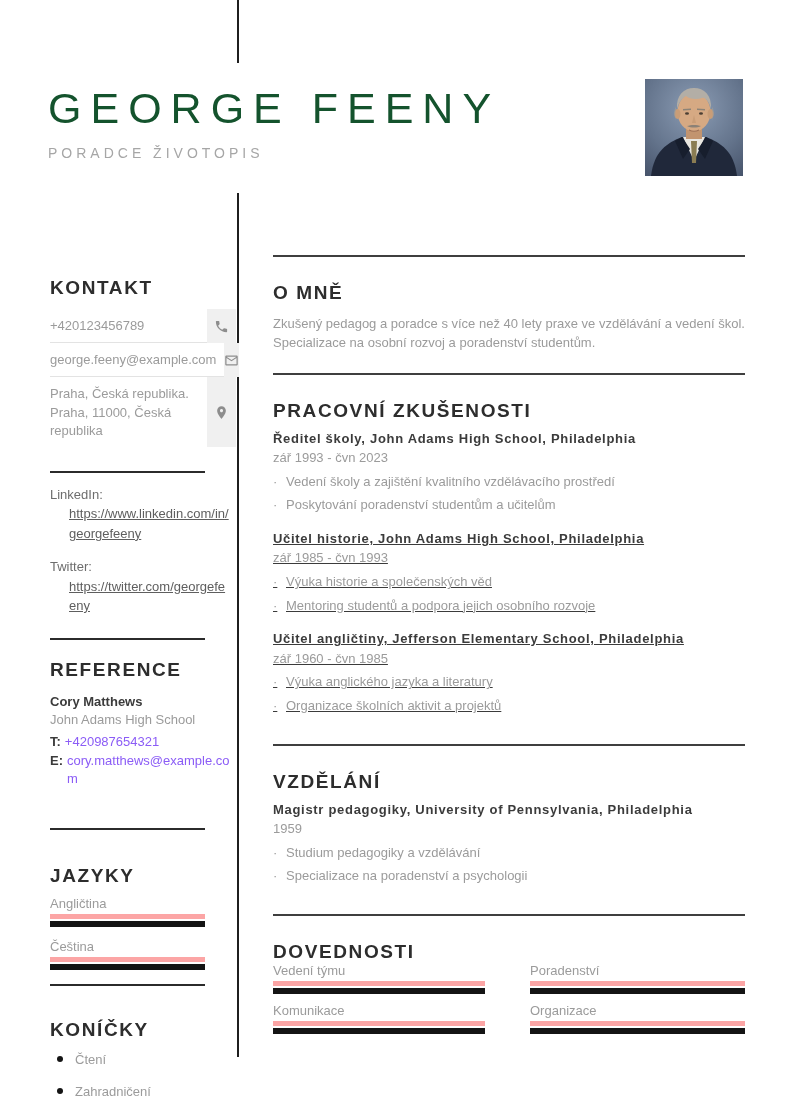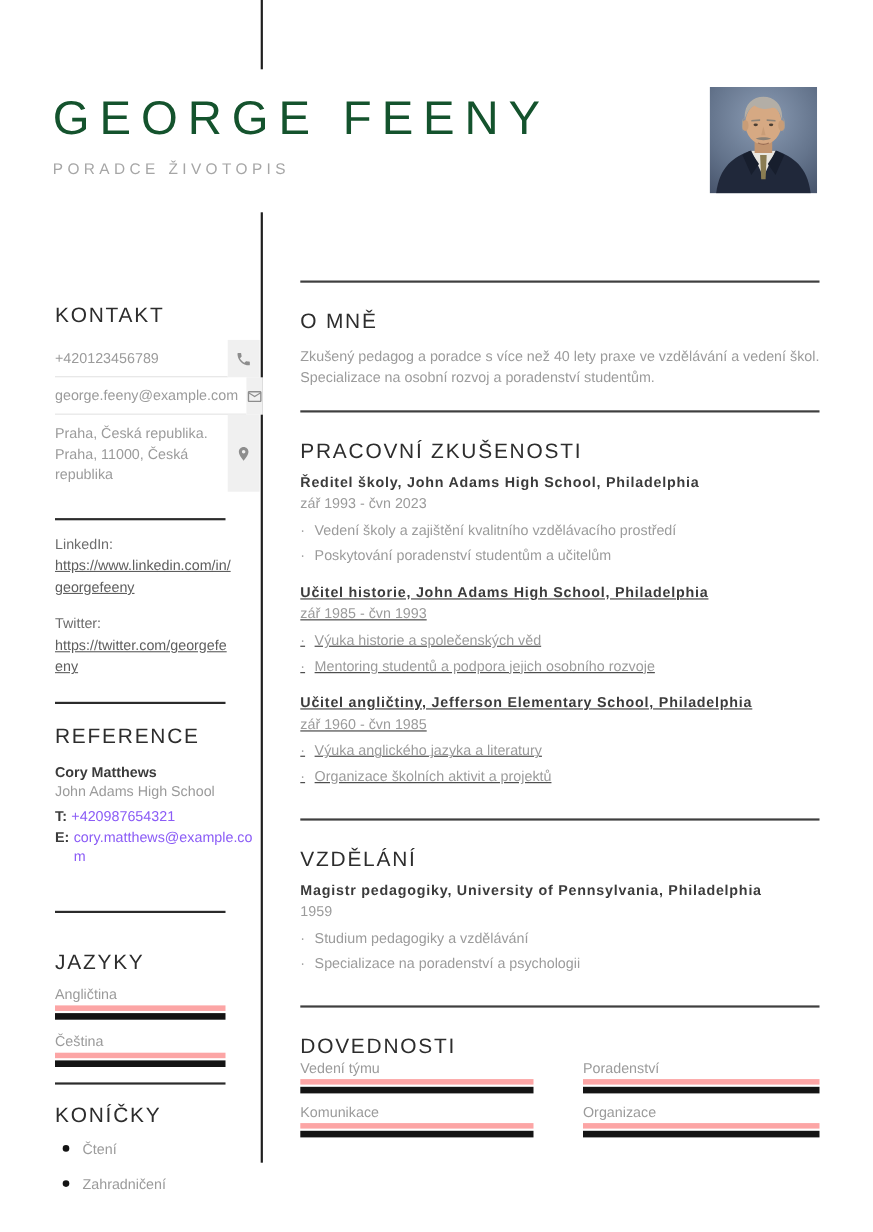--- a/index.html
+++ b/index.html
@@ -16,57 +16,57 @@
   .header { position:absolute; left:48px; top:84px; width:560px; }
   .name { font-size:43px; font-weight:300; letter-spacing:9px; color:#14532d; white-space:nowrap; }
   .subtitle { margin-top:12px; font-size:14px; letter-spacing:4px; color:#a6a6a6; }
   .photo { position:absolute; left:645px; top:79px; width:98px; height:97px; overflow:hidden; }
   .photo svg { display:block; }
 
   
   .sidebar { position:absolute; left:50px; top:276px; width:186px; }
   .main { position:absolute; left:273px; top:255px; width:472px; }
 
-  h2.sec { font-size:19px; font-weight:400; letter-spacing:1.6px; color:#2d2d2d; line-height:23px; }
+  h2.sec { font-size:19px; font-weight:700; letter-spacing:1.6px; color:#2d2d2d; line-height:23px; }
 
   
   .side-rule { height:2px; background:#2b2b2b; width:155px; border:0; }
 
   .contact-rows { margin-top:10px; width:186px; }
   .contact-row { display:flex; align-items:stretch; }
   .contact-text { flex:1; padding:8px 8px 7px 0; font-size:13px; line-height:1.4; color:#9b9b9b; border-bottom:1px solid #e3e3e3; }
   .contact-row:last-child .contact-text { border-bottom:none; }
   .icon-cell { width:29px; background:#f0f0f0; display:flex; align-items:center; justify-content:center; }
   .icon-cell svg { width:15px; height:15px; fill:#8d8d8d; }
 
   .rule-kontakt { margin-top:24px; }
   .h-odkazy { margin-top:24px; }
   .links-block { margin-top:12px; }
   .link-group { margin-bottom:14px; }
   .link-label { font-size:13px; color:#6d6d6d; line-height:1.5; }
-  .link-url { font-size:13px; color:#5e5e5e; line-height:1.5; word-break:break-all; display:block; width:160px; }
+  .link-url { font-size:13px; color:#5e5e5e; line-height:1.5; word-break:break-all; display:block; width:160px;margin-left:19px; }
 
   .rule-odkazy { margin-top:22px; }
   .h-reference { margin-top:18px; }
   .ref-block { margin-top:12px; }
   .ref-name { font-size:13px; font-weight:700; color:#3b3b3b; line-height:1.4; }
   .ref-org { font-size:13px; color:#9b9b9b; line-height:1.4; margin-bottom:4px; }
   .ref-line { display:flex; font-size:13px; line-height:1.4; }
   .ref-label { font-weight:700; color:#3b3b3b; margin-right:4px; }
   .ref-val { color:#8b5cf6; word-break:break-all; flex:1; }
 
   .rule-reference { margin-top:40px; }
   .h-jazyky { margin-top:34px; }
   .lang-block { margin-top:9px; }
   .meter-item { margin-bottom:12px; }
   .meter-label { font-size:13px; color:#9b9b9b; padding-bottom:3px; border-bottom:5px solid #fca5a5; width:155px; }
   .meter-bar { margin-top:2px; height:6px; background:#141414; width:155px; }
 
   .rule-jazyky { margin-top:14px; }
-  .h-konicky { margin-top:17px; }
+  .h-konicky { margin-top:32px; }
   .hobby-list { margin-top:11px; list-style:none; }
   .hobby-item { display:flex; align-items:center; font-size:13px; color:#9b9b9b; margin-bottom:17px; }
   .hobby-dot { width:6px; height:6px; border-radius:50%; background:#141414; margin:0 12px 0 7px; flex:0 0 auto; }
 
   
   .main-rule { height:2px; background:#3f3f3f; border:0; width:472px; }
   .h-omne { margin-top:24px; }
   .about-text { margin-top:11px; font-size:13px; line-height:1.45; color:#9b9b9b; }
   .rule-omne { margin-top:20px; }
   .h-prace { margin-top:24px; }

